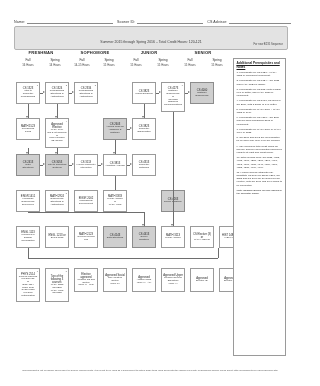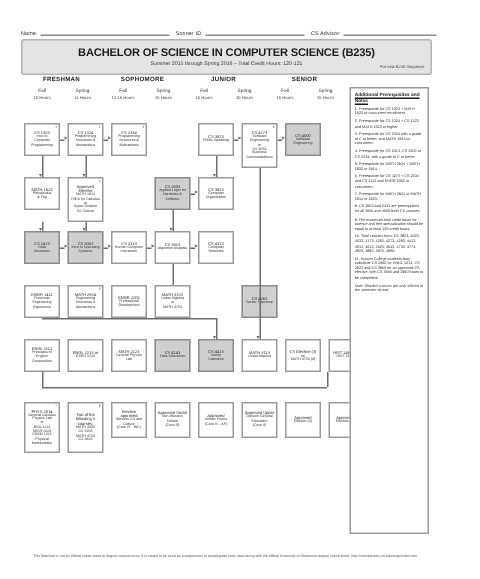--- a/index.html
+++ b/index.html
@@ -82,21 +82,20 @@
       <span class="idlabel">Sooner ID:</span>
       <span class="idrule r2"></span>
     </div>
     <div class="idfield">
       <span class="idlabel">CS Advisor:</span>
       <span class="idrule r3"></span>
     </div>
   </div>
 
   <div class="banner">
-    <div class="bannertitle">BACHELOR OF SCIENCE IN COMPUTER SCIENCE (B235)</div>
     <div class="bannersub">Summer 2015 through Spring 2016 – Total Credit Hours: 120-121</div>
     <div class="bannernote">For new B235 Sequence</div>
   </div>
 
   <div class="years" id="years">
       <div class="yr" style="left: 0px; width: 54px;">FRESHMAN</div>
       <div class="yr" style="left: 54px; width: 54px;">SOPHOMORE</div>
       <div class="yr" style="left: 108px; width: 54px;">JUNIOR</div>
       <div class="yr" style="left: 162px; width: 54px;">SENIOR</div>
     </div>

